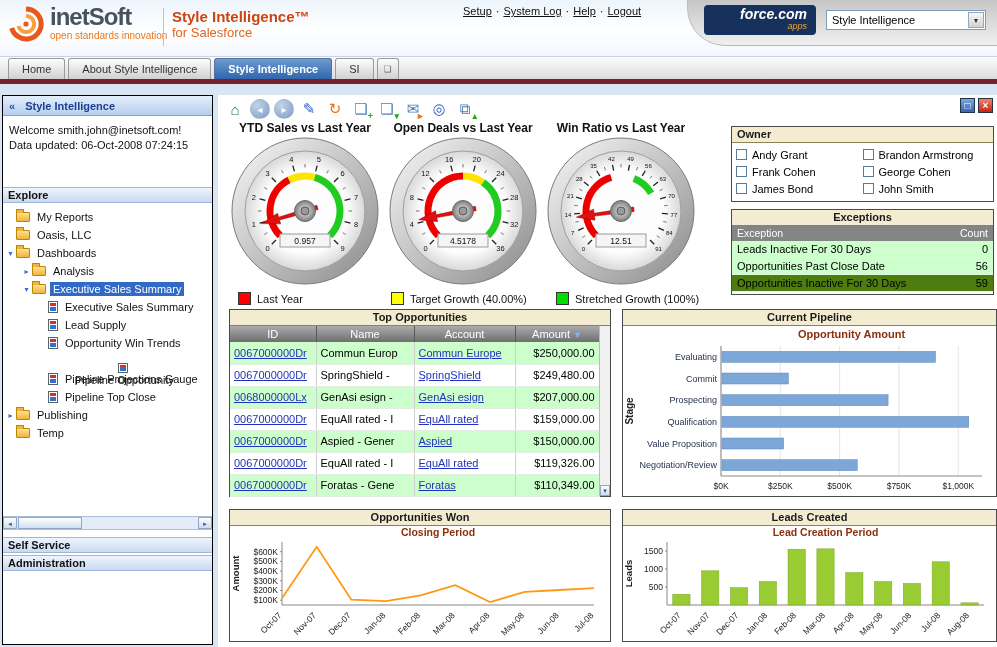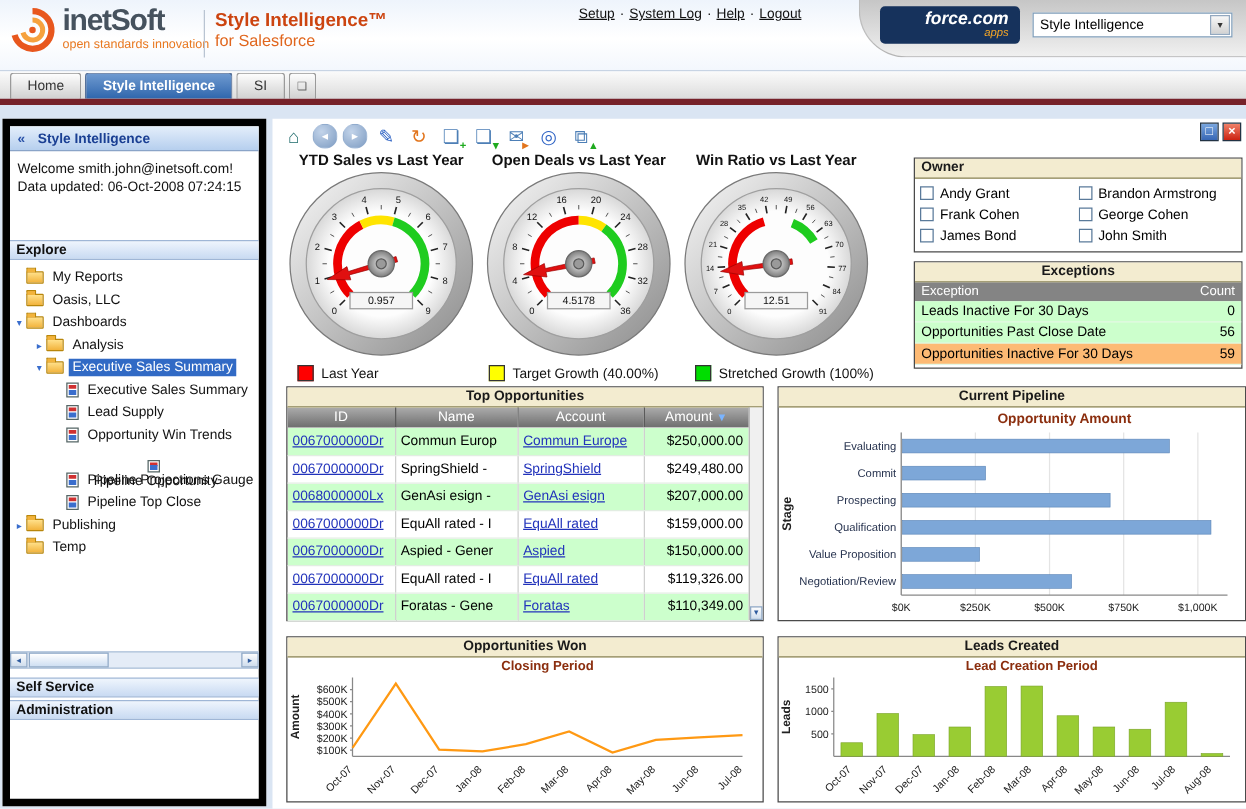--- a/index.html
+++ b/index.html
@@ -40,21 +40,21 @@
             display:flex; align-items:flex-end; gap:3px; }
   .tab { height:21px; line-height:20px; padding:0 13px; font-size:11px; color:#333;
          background:linear-gradient(#fdfdfd,#d0d0d0); border:1px solid #9a9a9a; border-bottom:none;
          border-radius:3px 3px 0 0; cursor:pointer; white-space:nowrap; }
   .tab.active { background:linear-gradient(#6f9ad0,#2f66ad); color:#fff; font-weight:bold; border-color:#56719b; }
   .tab.stub { padding:0 6px; color:#666; font-size:9px; }
   .maroon-bar { position:absolute; left:0; top:79px; width:997px; height:5px; background:#76222a; }
 
   
   .sidebar { position:absolute; left:2px; top:95px; width:211px; height:550px; background:#fff;
-             border:6px solid #000000; overflow:hidden; }
+             border:1px solid #000000; overflow:hidden; }
   .sb-title { height:20px; background:linear-gradient(#e4eefb,#b6cfee); border-bottom:1px solid #8aa4c8;
               font-size:11px; font-weight:bold; color:#1a3f93; line-height:20px; padding-left:6px; }
   .sb-title .collapse { color:#2a52a8; margin-right:7px; cursor:pointer; font-weight:bold; }
   .sb-welcome { font-size:11px; padding:8px 6px 1px; color:#111; }
   .sb-updated { font-size:11px; padding:2px 6px; color:#111; }
   .sb-bar { height:16px; background:linear-gradient(#eff5fd,#c8daf2); border-top:1px solid #9fb6d6;
             border-bottom:1px solid #9fb6d6; font-size:11px; font-weight:bold; line-height:15px;
             padding-left:5px; color:#111; cursor:pointer; }
   .explore-bar { margin-top:34px; }
   .tree { padding-top:5px; height:300px; overflow:hidden; }
@@ -109,21 +109,21 @@
   .owner-body { display:grid; grid-template-columns:1fr 1fr; padding:3px 4px 0; font-size:11px; }
   .owner-item { display:flex; align-items:center; gap:5px; height:17px; cursor:pointer; overflow:hidden; white-space:nowrap; }
   .cb { width:11px; height:11px; border:1px solid #5a7a9a; background:#fff; flex:0 0 11px; }
 
   .exceptions-panel { left:513px; top:114px; width:263px; height:86px; }
   .exc-header { display:flex; height:15px; background:#848484; color:#fff; font-size:10.5px;
                 line-height:15px; padding:0 5px;align-items:flex-end; }
   .exc-header .cnt, .exc-row .cnt { margin-left:auto; }
   .exc-row { display:flex; height:17px; background:#ccffcc; font-size:11px; line-height:17px;
              padding:0 5px; border-bottom:1px solid #e4f7e4; cursor:pointer; }
-  .exc-row.selected { background:#fdba74; }
+  .exc-row.selected { background:#4d7c0f; }
 
   .opps-panel { left:11px; top:214px; width:382px; height:188px; }
   .opps-wrap { position:absolute; left:0; right:0; top:16px; bottom:0; }
   .opps-table { width:369px; border-collapse:collapse; table-layout:fixed; font-size:11px; }
   .opps-table th { background:linear-gradient(#ababab,#6e6e6e); color:#fff; font-weight:normal; height:16px;
                    border-right:1px solid #5a5a5a; font-size:11px; overflow:hidden; white-space:nowrap; cursor:pointer; }
   .opps-table th .sort { color:#7ab4ff; font-size:9px; margin-left:3px; }
   .opps-table td { height:22px; border-right:1px solid #cfcfcf; border-bottom:1px solid #e2ede2;
                    padding:0 4px; white-space:nowrap; overflow:hidden; }
   .opps-table tr.even td { background:#ccffcc; }
@@ -171,20 +171,21 @@
       </div>
       <div class="app-select">
         <span>Style Intelligence</span>
         <span class="dd-btn">▼</span>
       </div>
     </div>
   </div>
 
   <div class="tabbar" id="tabbar">
       <div class="tab">Home</div>
+      <div class="tab">About Style Intelligence</div>
       <div class="tab active">Style Intelligence</div>
       <div class="tab">SI</div>
       <div class="tab stub">❏</div>
     </div>
   <div class="maroon-bar"></div>
 
   <div class="sidebar">
     <div class="sb-title">
       <span class="collapse">«</span>
       <span>Style Intelligence</span>

